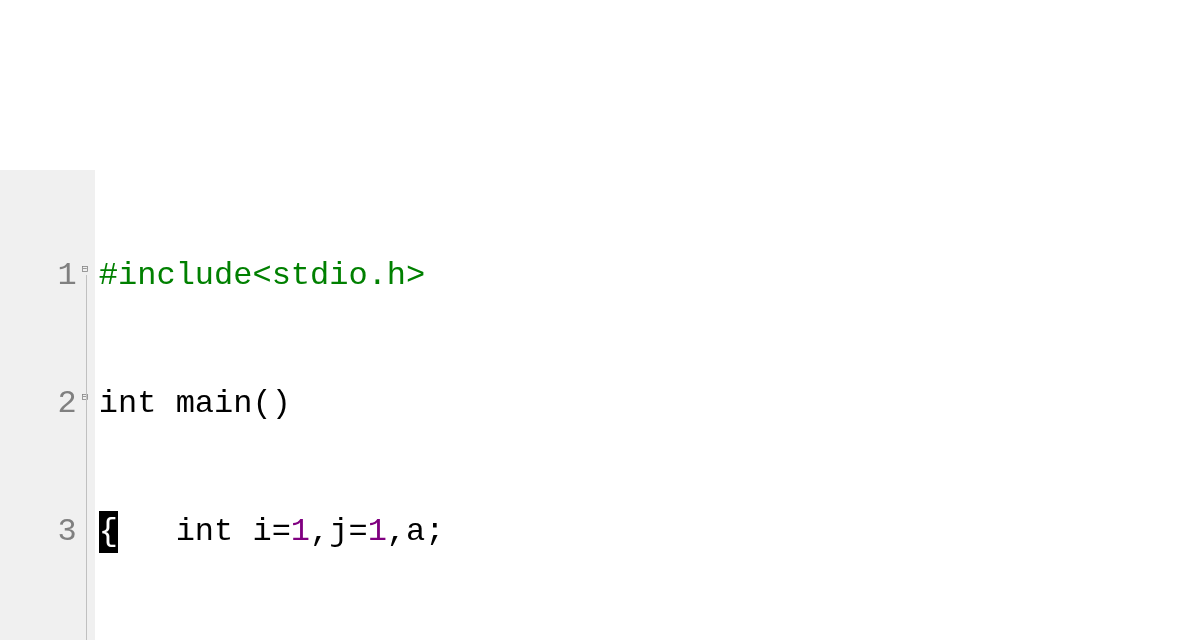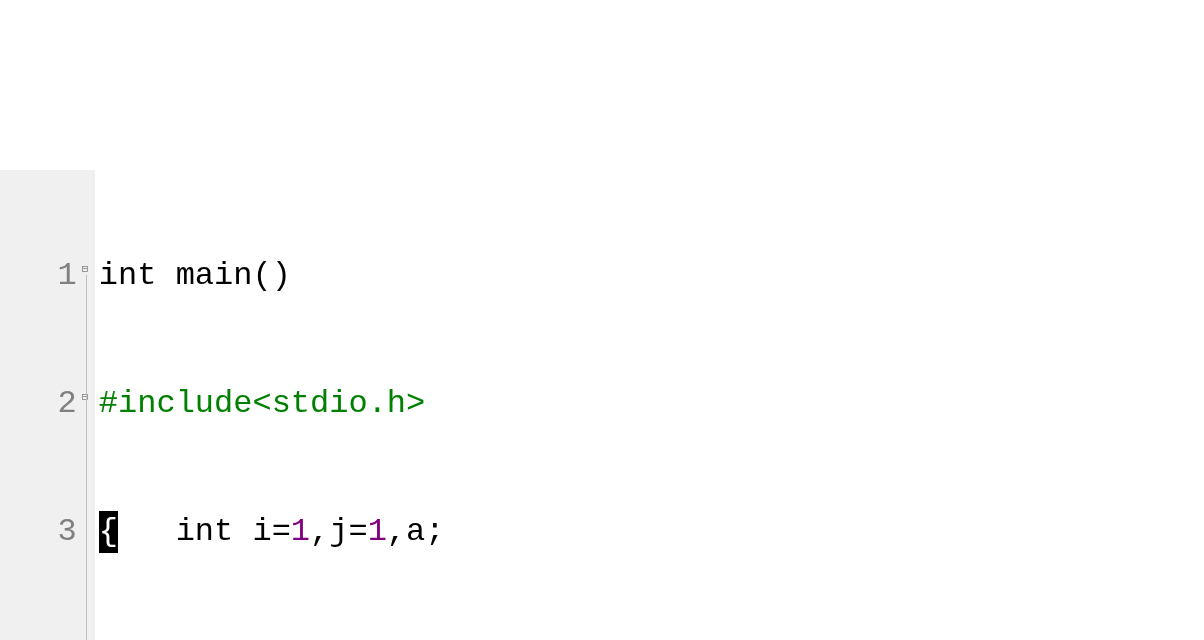--- a/index.html
+++ b/index.html
@@ -89,22 +89,22 @@
     
     
     
   </div>
   <div class="fold-gutter">
     <span class="fold-mark" style="top:92px;">⊟</span>
     <span class="fold-mark" style="top:220px;">⊟</span>
     <span class="fold-line" style="top:105px;height:505px;"></span>
   </div>
   <div class="code">
+    <div class="line"><span class="preprocessor">#include&lt;stdio.h&gt;</span></div>
     <div class="line"><span class="text">int main()</span></div>
-    <div class="line"><span class="preprocessor">#include&lt;stdio.h&gt;</span></div>
     <div class="line"><span class="cursor-block">{</span><span class="text">   int i=</span><span class="number">1</span><span class="text">,j=</span><span class="number">1</span><span class="text">,a;</span></div>
     <div class="line"></div>
     
     
     
     
     
     
     
     

